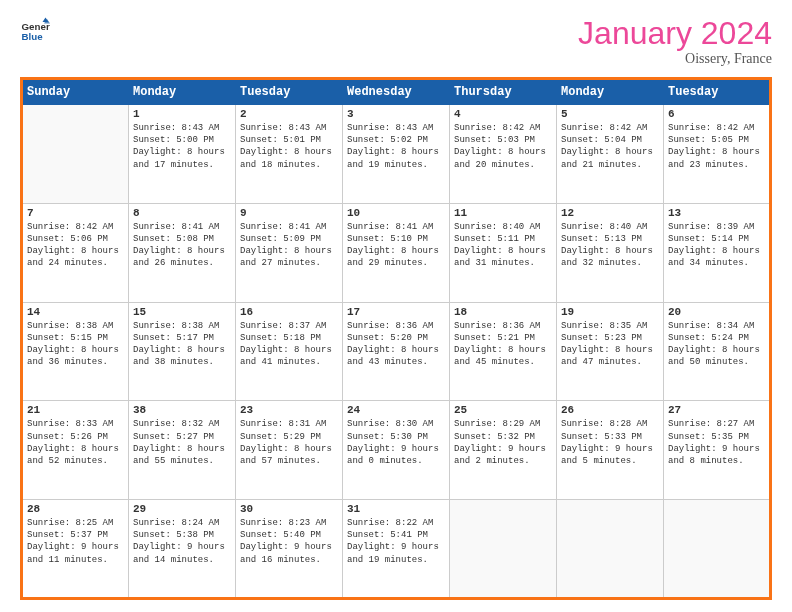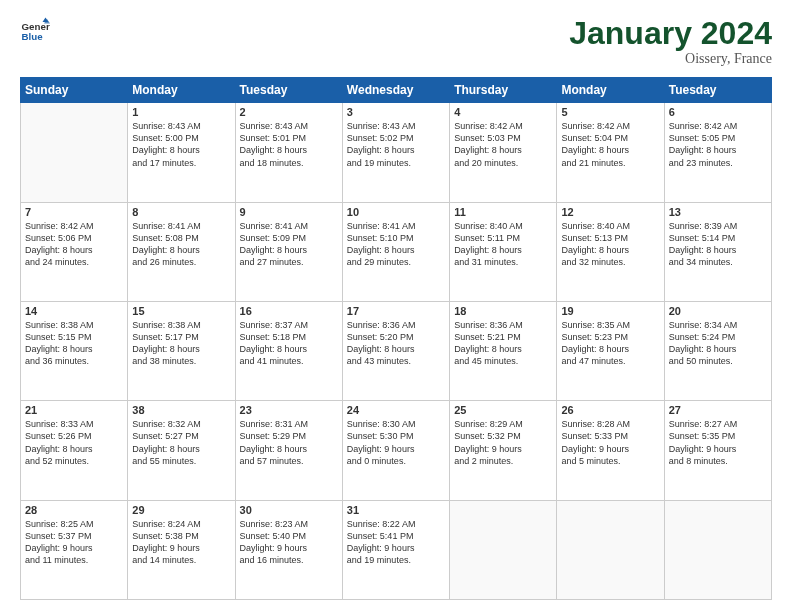--- a/index.html
+++ b/index.html
@@ -30,36 +30,37 @@
     }
     .logo-icon {
       width: 30px;
       height: 30px;
     }
     .title-block {
       text-align: right;
     }
     .main-title {
       font-size: 32px;
-      font-weight: bold;
-      color: #14532d;
+      font-weight: normal;
+      color: #ec4899;
       line-height: 1.1;
       margin-left: 46px;
     }
     .subtitle {
       font-size: 14px;
       color: #555;
       font-family: Liberation Serif, serif;
     }
     .calendar {
       flex: 1;
-      border: 1px solid #f97316;
+      border: 3px solid #f97316;
       border-collapse: collapse;
       width: 100%;
       table-layout: fixed;
+      font-family: Liberation Mono, monospace;
     }
     .calendar th {
       background: #1a5fa8;
       color: #fff;
       font-size: 12px;
       font-weight: bold;
       padding: 5px 4px;
       text-align: left;
       border: 1px solid #1a5fa8;
     }

